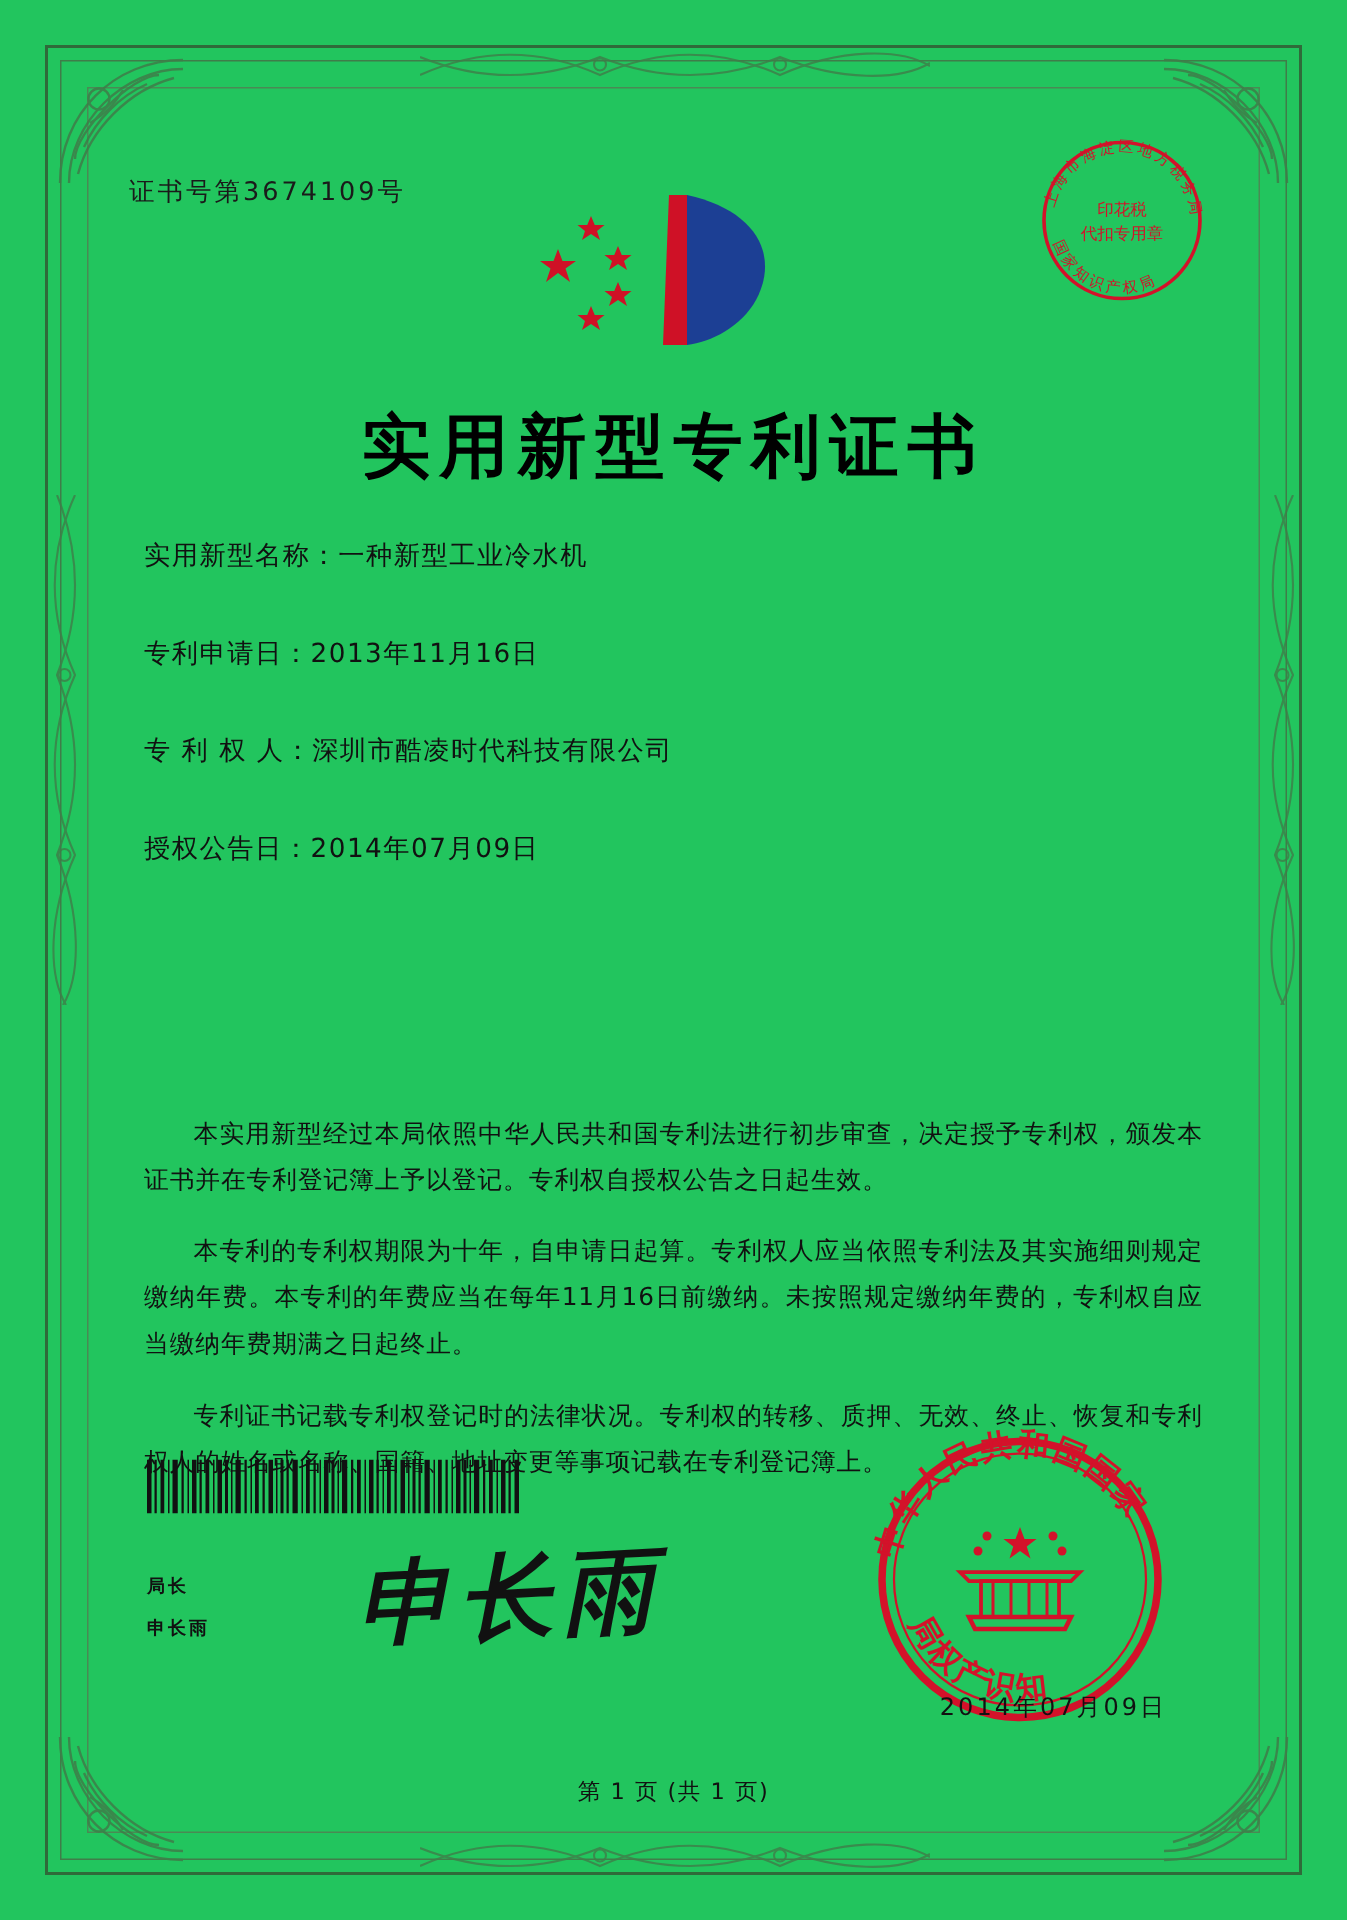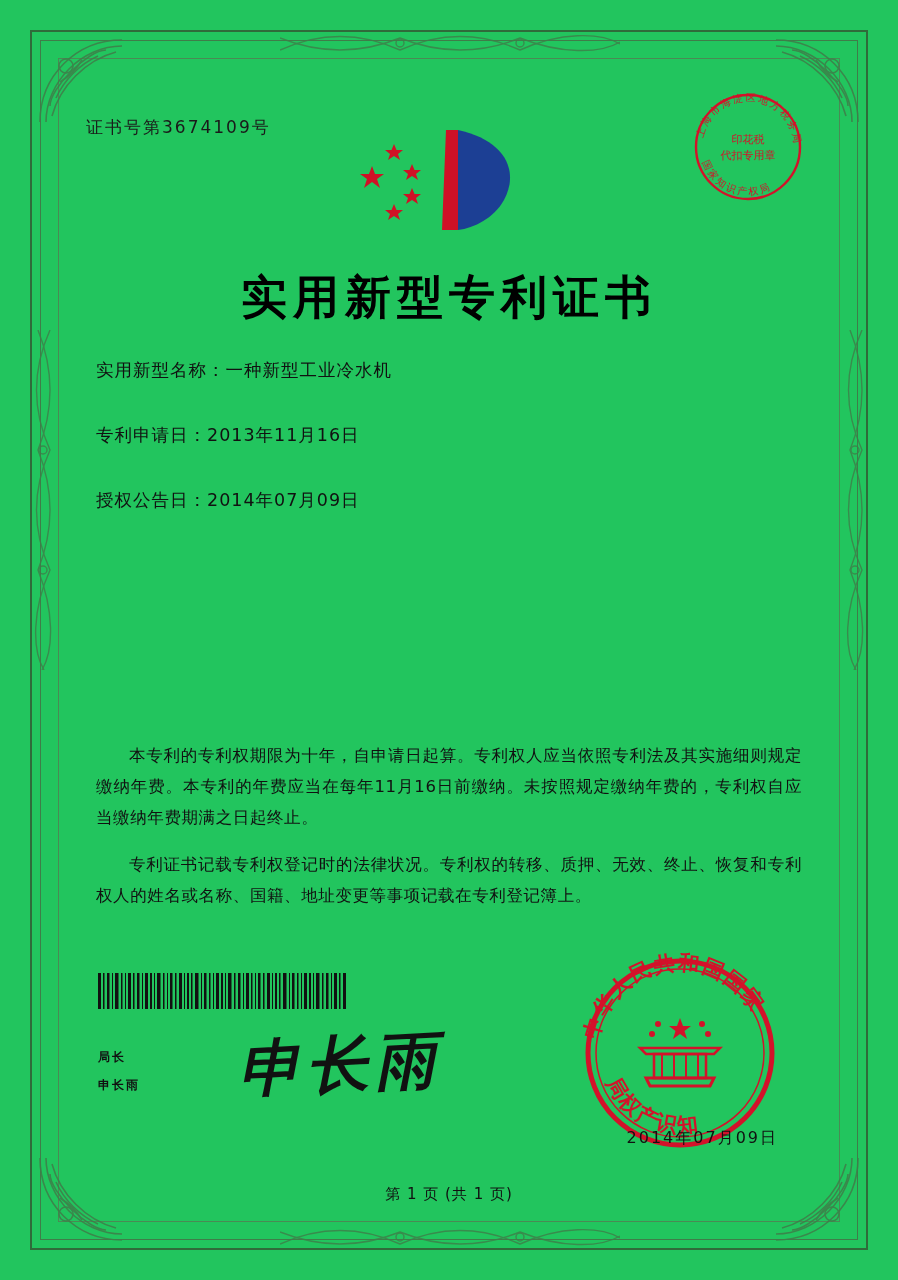--- a/index.html
+++ b/index.html
@@ -333,25 +333,29 @@
     <div class="title">实用新型专利证书</div>
 
     <div class="fields">
       <div class="field-row">
         <span class="field-label">实用新型名称：</span><span class="field-value">一种新型工业冷水机</span>
       </div>
       <div class="field-row">
         <span class="field-label">专利申请日：</span><span class="field-value">2013年11月16日</span>
       </div>
       <div class="field-row">
+        <span class="field-label">专 利 权 人：</span><span class="field-value">深圳市酷凌时代科技有限公司</span>
+      </div>
+      <div class="field-row">
         <span class="field-label">授权公告日：</span><span class="field-value">2014年07月09日</span>
       </div>
     </div>
 
     <div class="paragraphs">
+      <p class="para">本实用新型经过本局依照中华人民共和国专利法进行初步审查，决定授予专利权，颁发本证书并在专利登记簿上予以登记。专利权自授权公告之日起生效。</p>
       <p class="para">本专利的专利权期限为十年，自申请日起算。专利权人应当依照专利法及其实施细则规定缴纳年费。本专利的年费应当在每年11月16日前缴纳。未按照规定缴纳年费的，专利权自应当缴纳年费期满之日起终止。</p>
       <p class="para">专利证书记载专利权登记时的法律状况。专利权的转移、质押、无效、终止、恢复和专利权人的姓名或名称、国籍、地址变更等事项记载在专利登记簿上。</p>
     </div>
 
     <svg class="barcode" viewBox="0 0 250 36" preserveAspectRatio="none">
       <g fill="#111">
         <rect x="0" y="0" width="3" height="36"></rect>
           <rect x="5" y="0" width="1.5" height="36"></rect>
         <rect x="9" y="0" width="2.5" height="36"></rect>
           <rect x="14" y="0" width="1" height="36"></rect>

